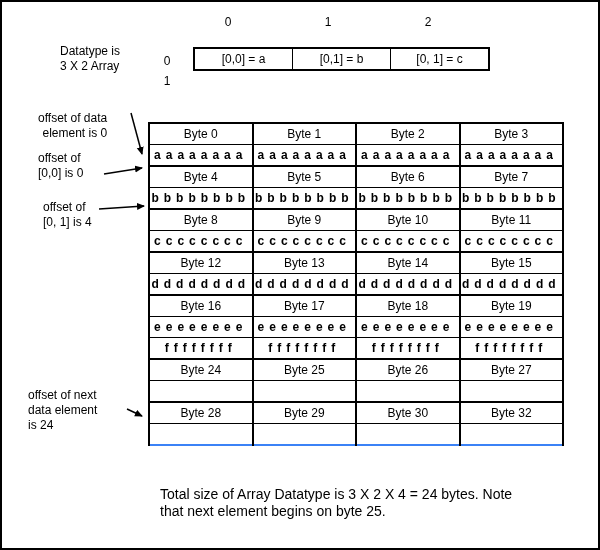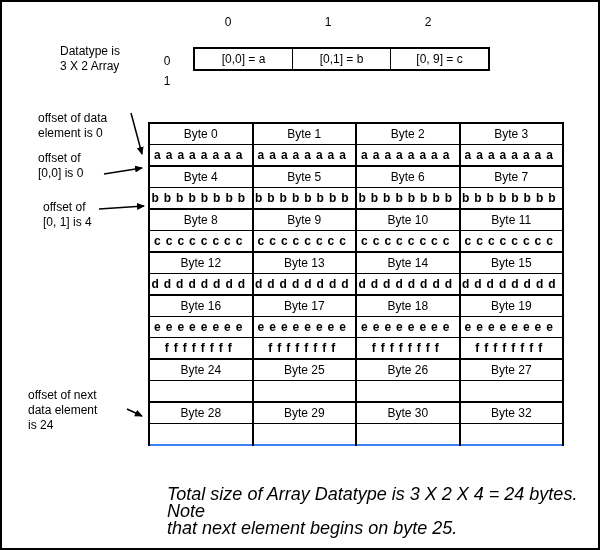--- a/index.html
+++ b/index.html
@@ -66,35 +66,35 @@
     font-weight: bold;
     letter-spacing: 5px;
     text-align: center;
   }
 
   
   .annot {
     position: absolute;
     font-size: 12px; line-height: 15px;
   }
-  .annot-1 { left: 38px; top: 111px; }
+  .annot-1 { left: 38px; top: 111px; text-align: right; }
   .annot-2 { left: 38px; top: 151px; }
   .annot-3 { left: 43px; top: 200px; }
   .annot-4 { left: 28px; top: 388px; }
 
   .arrows-overlay {
     position: absolute; left: 0; top: 0;
     width: 600px; height: 550px;
     pointer-events: none;
   }
 
   
   .caption {
-    position: absolute; left: 167px; top: 486px;
-    font-size: 18px; line-height: 17px; font-style: italic;
+    position: absolute; left: 160px; top: 486px;
+    font-size: 14px; line-height: 17px;
   }
 </style>
 </head>
 <body>
 
 <div class="frame"></div>
 
 <div class="dtype-label multiline">Datatype is
 3 X 2 Array</div>
 
@@ -103,21 +103,21 @@
 <div class="colhdr colhdr-2">2</div>
 
 <div class="rowhdr rowhdr-0">0</div>
 <div class="rowhdr rowhdr-1">1</div>
 
 <table class="array-table">
   <tbody>
       <tr>
     <td>[0,0] = a</td>
     <td>[0,1] = b</td>
-    <td>[0, 9] = c</td>
+    <td>[0, 1] = c</td>
   </tr>
 </tbody>
   </table>
 
 <div class="annot annot-1 multiline">offset of data
 element is 0</div>
 <div class="annot annot-2 multiline">offset of
 [0,0] is 0</div>
 <div class="annot annot-3 multiline">offset of
 [0, 1] is 4</div>

